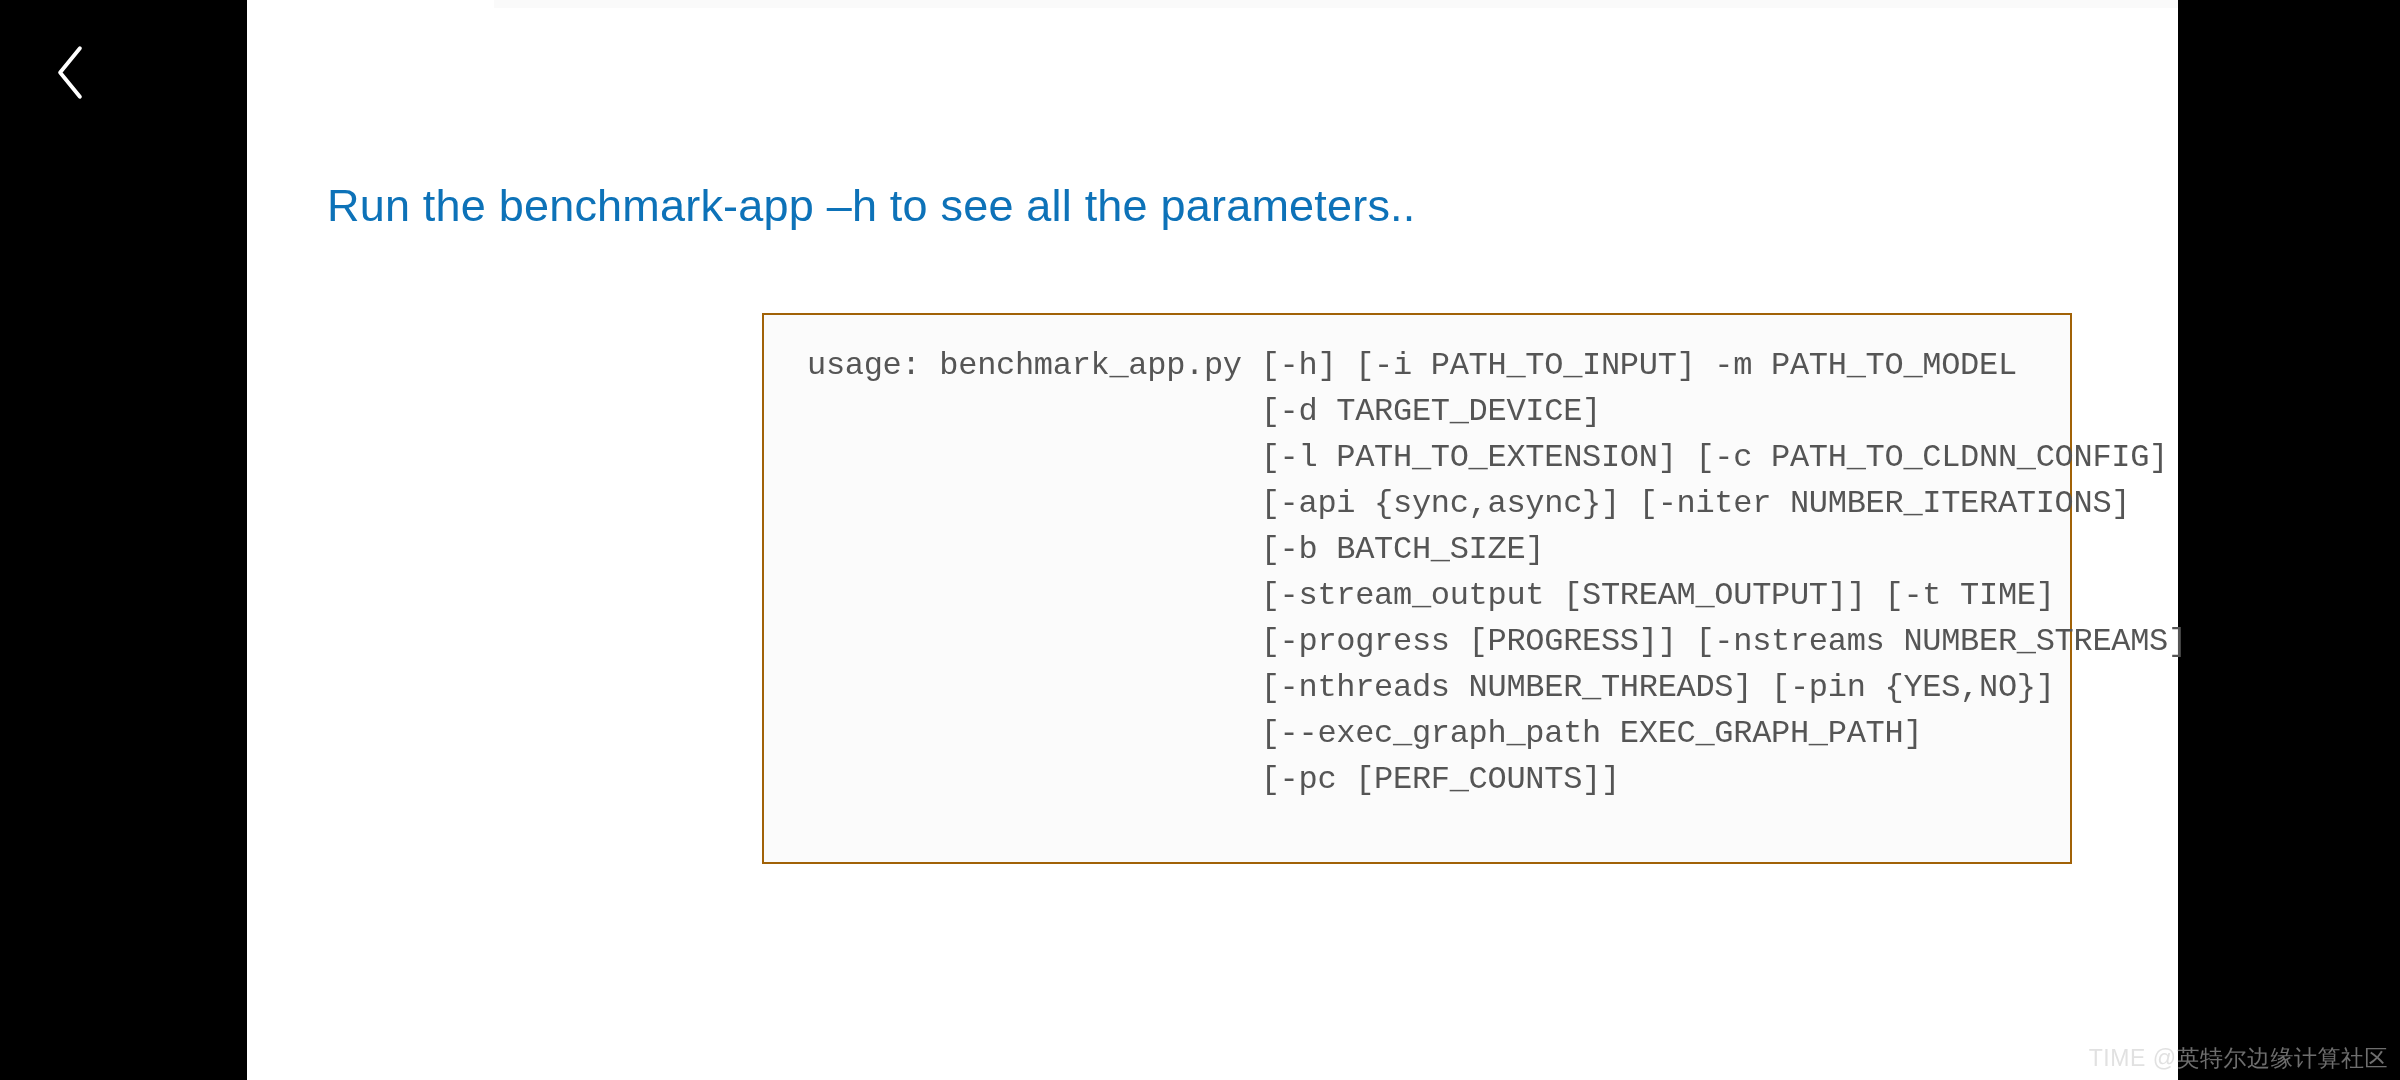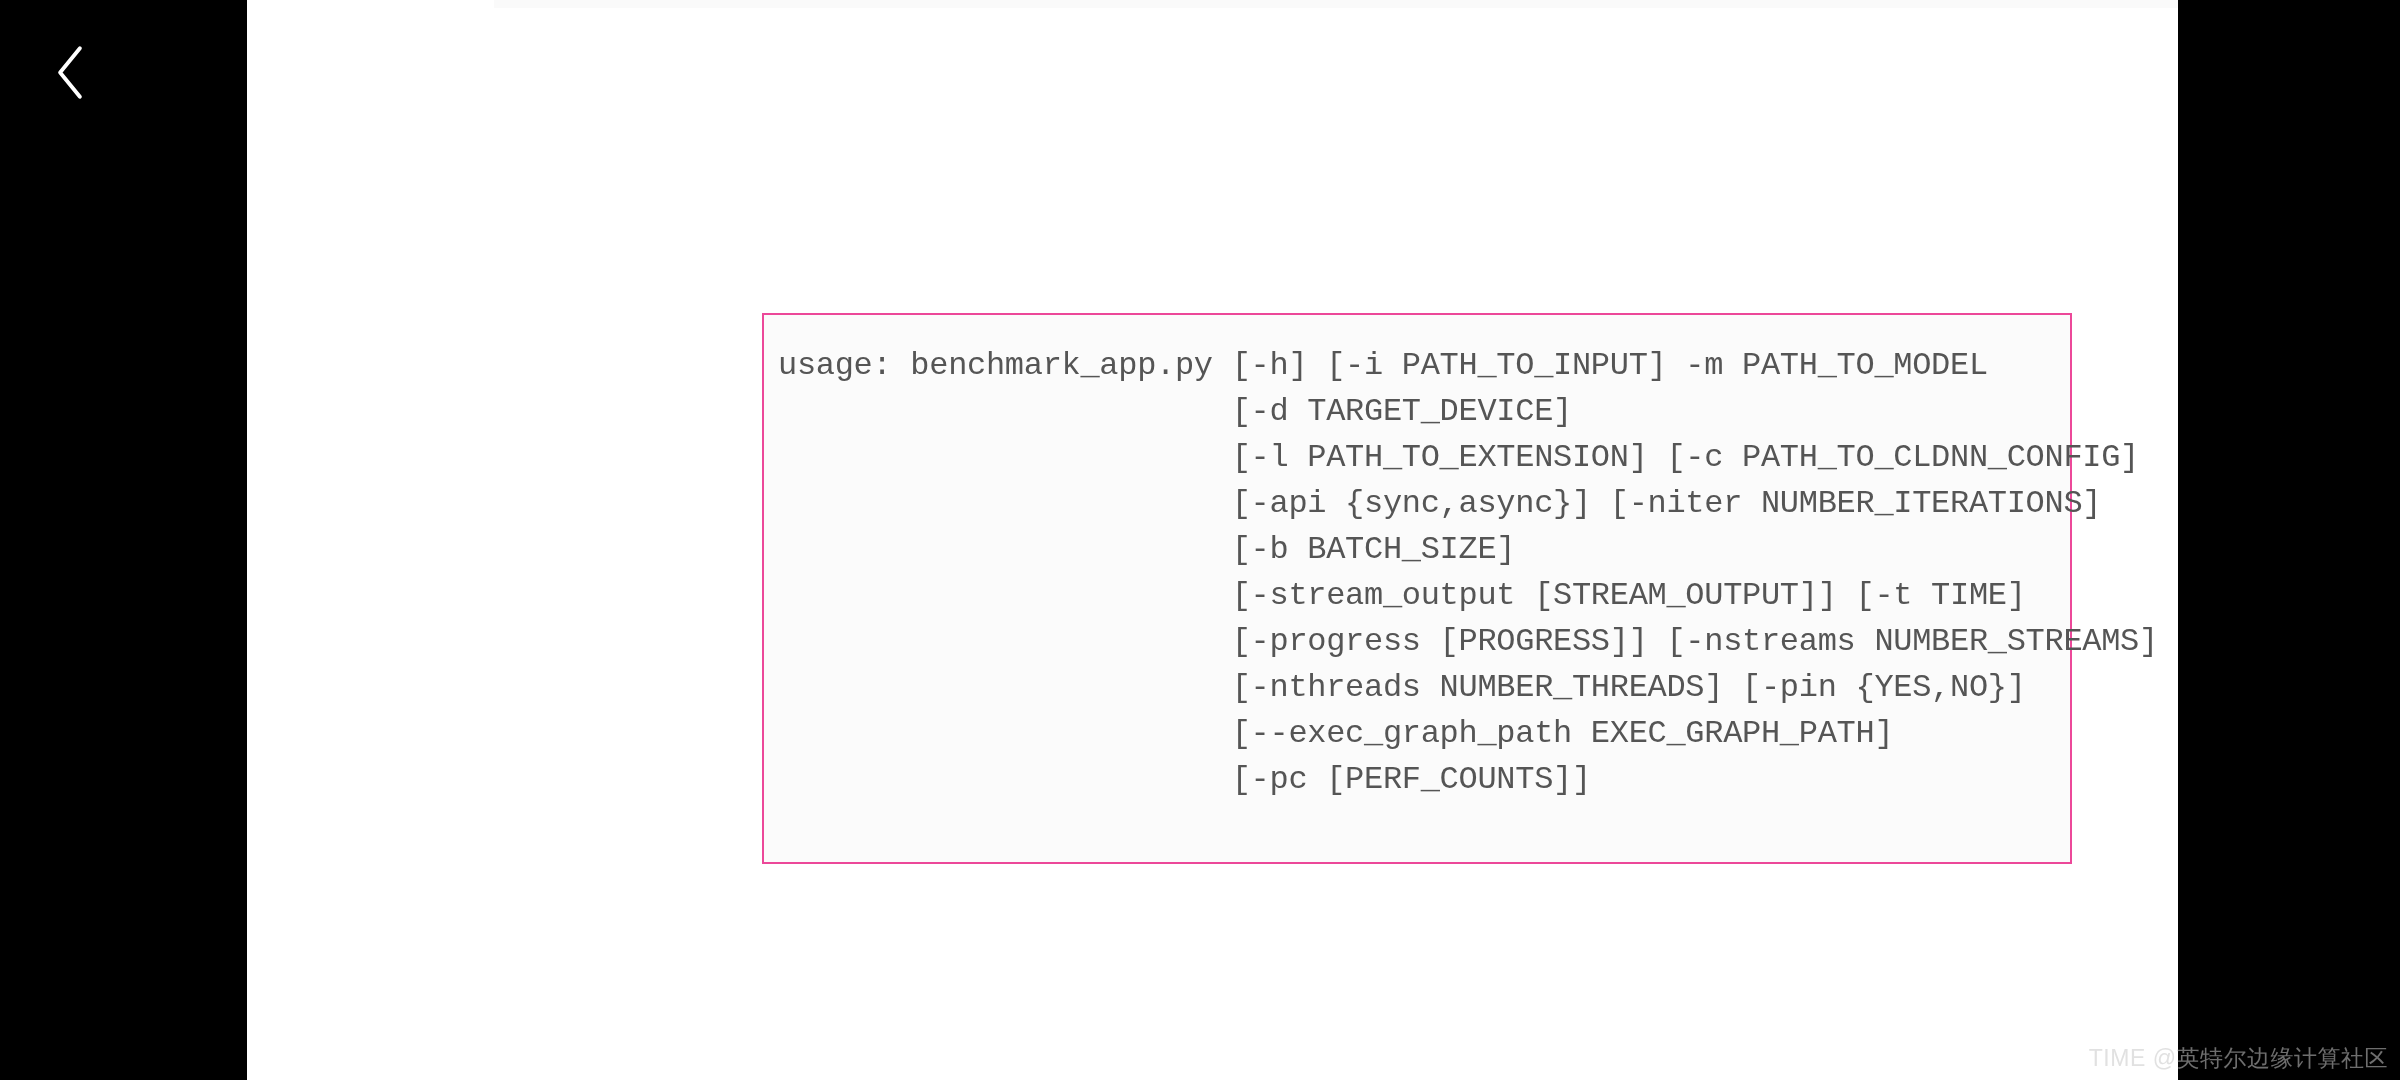--- a/index.html
+++ b/index.html
@@ -46,23 +46,23 @@
       font-size: 45px;
       font-weight: 400;
       letter-spacing: 0.2px;
     }
     .code-box {
       position: absolute;
       left: 515px;
       top: 313px;
       width: 1310px;
       height: 551px;
-      border: 2px solid #ec4899;
+      border: 2px solid #a16207;
       background: #fbfbfb;
-      padding: 28px 14px;
+      padding: 28px 43px;
     }
     .code-text {
       font-family: "Consolas", "Courier New", monospace;
       font-size: 32px;
       line-height: 46px;
       color: #555;
       white-space: pre;
       letter-spacing: -0.3px;
     }
     .watermark {
@@ -87,20 +87,21 @@
 <body>
 
 <div class="back-button">
   <svg viewBox="0 0 30 50">
     <path d="M 24 3 L 6 25 L 24 47" stroke="#ffffff" stroke-width="3.5" fill="none" stroke-linecap="round" stroke-linejoin="round"></path>
   </svg>
 </div>
 
 <div class="slide-container">
   <div class="top-dark-bar"></div>
+  <h1 class="slide-title">Run the benchmark-app –h to see all the parameters..</h1>
   <div class="code-box">
     <pre class="code-text">usage: benchmark_app.py [-h] [-i PATH_TO_INPUT] -m PATH_TO_MODEL
                         [-d TARGET_DEVICE]
                         [-l PATH_TO_EXTENSION] [-c PATH_TO_CLDNN_CONFIG]
                         [-api {sync,async}] [-niter NUMBER_ITERATIONS]
                         [-b BATCH_SIZE]
                         [-stream_output [STREAM_OUTPUT]] [-t TIME]
                         [-progress [PROGRESS]] [-nstreams NUMBER_STREAMS]
                         [-nthreads NUMBER_THREADS] [-pin {YES,NO}]
                         [--exec_graph_path EXEC_GRAPH_PATH]

